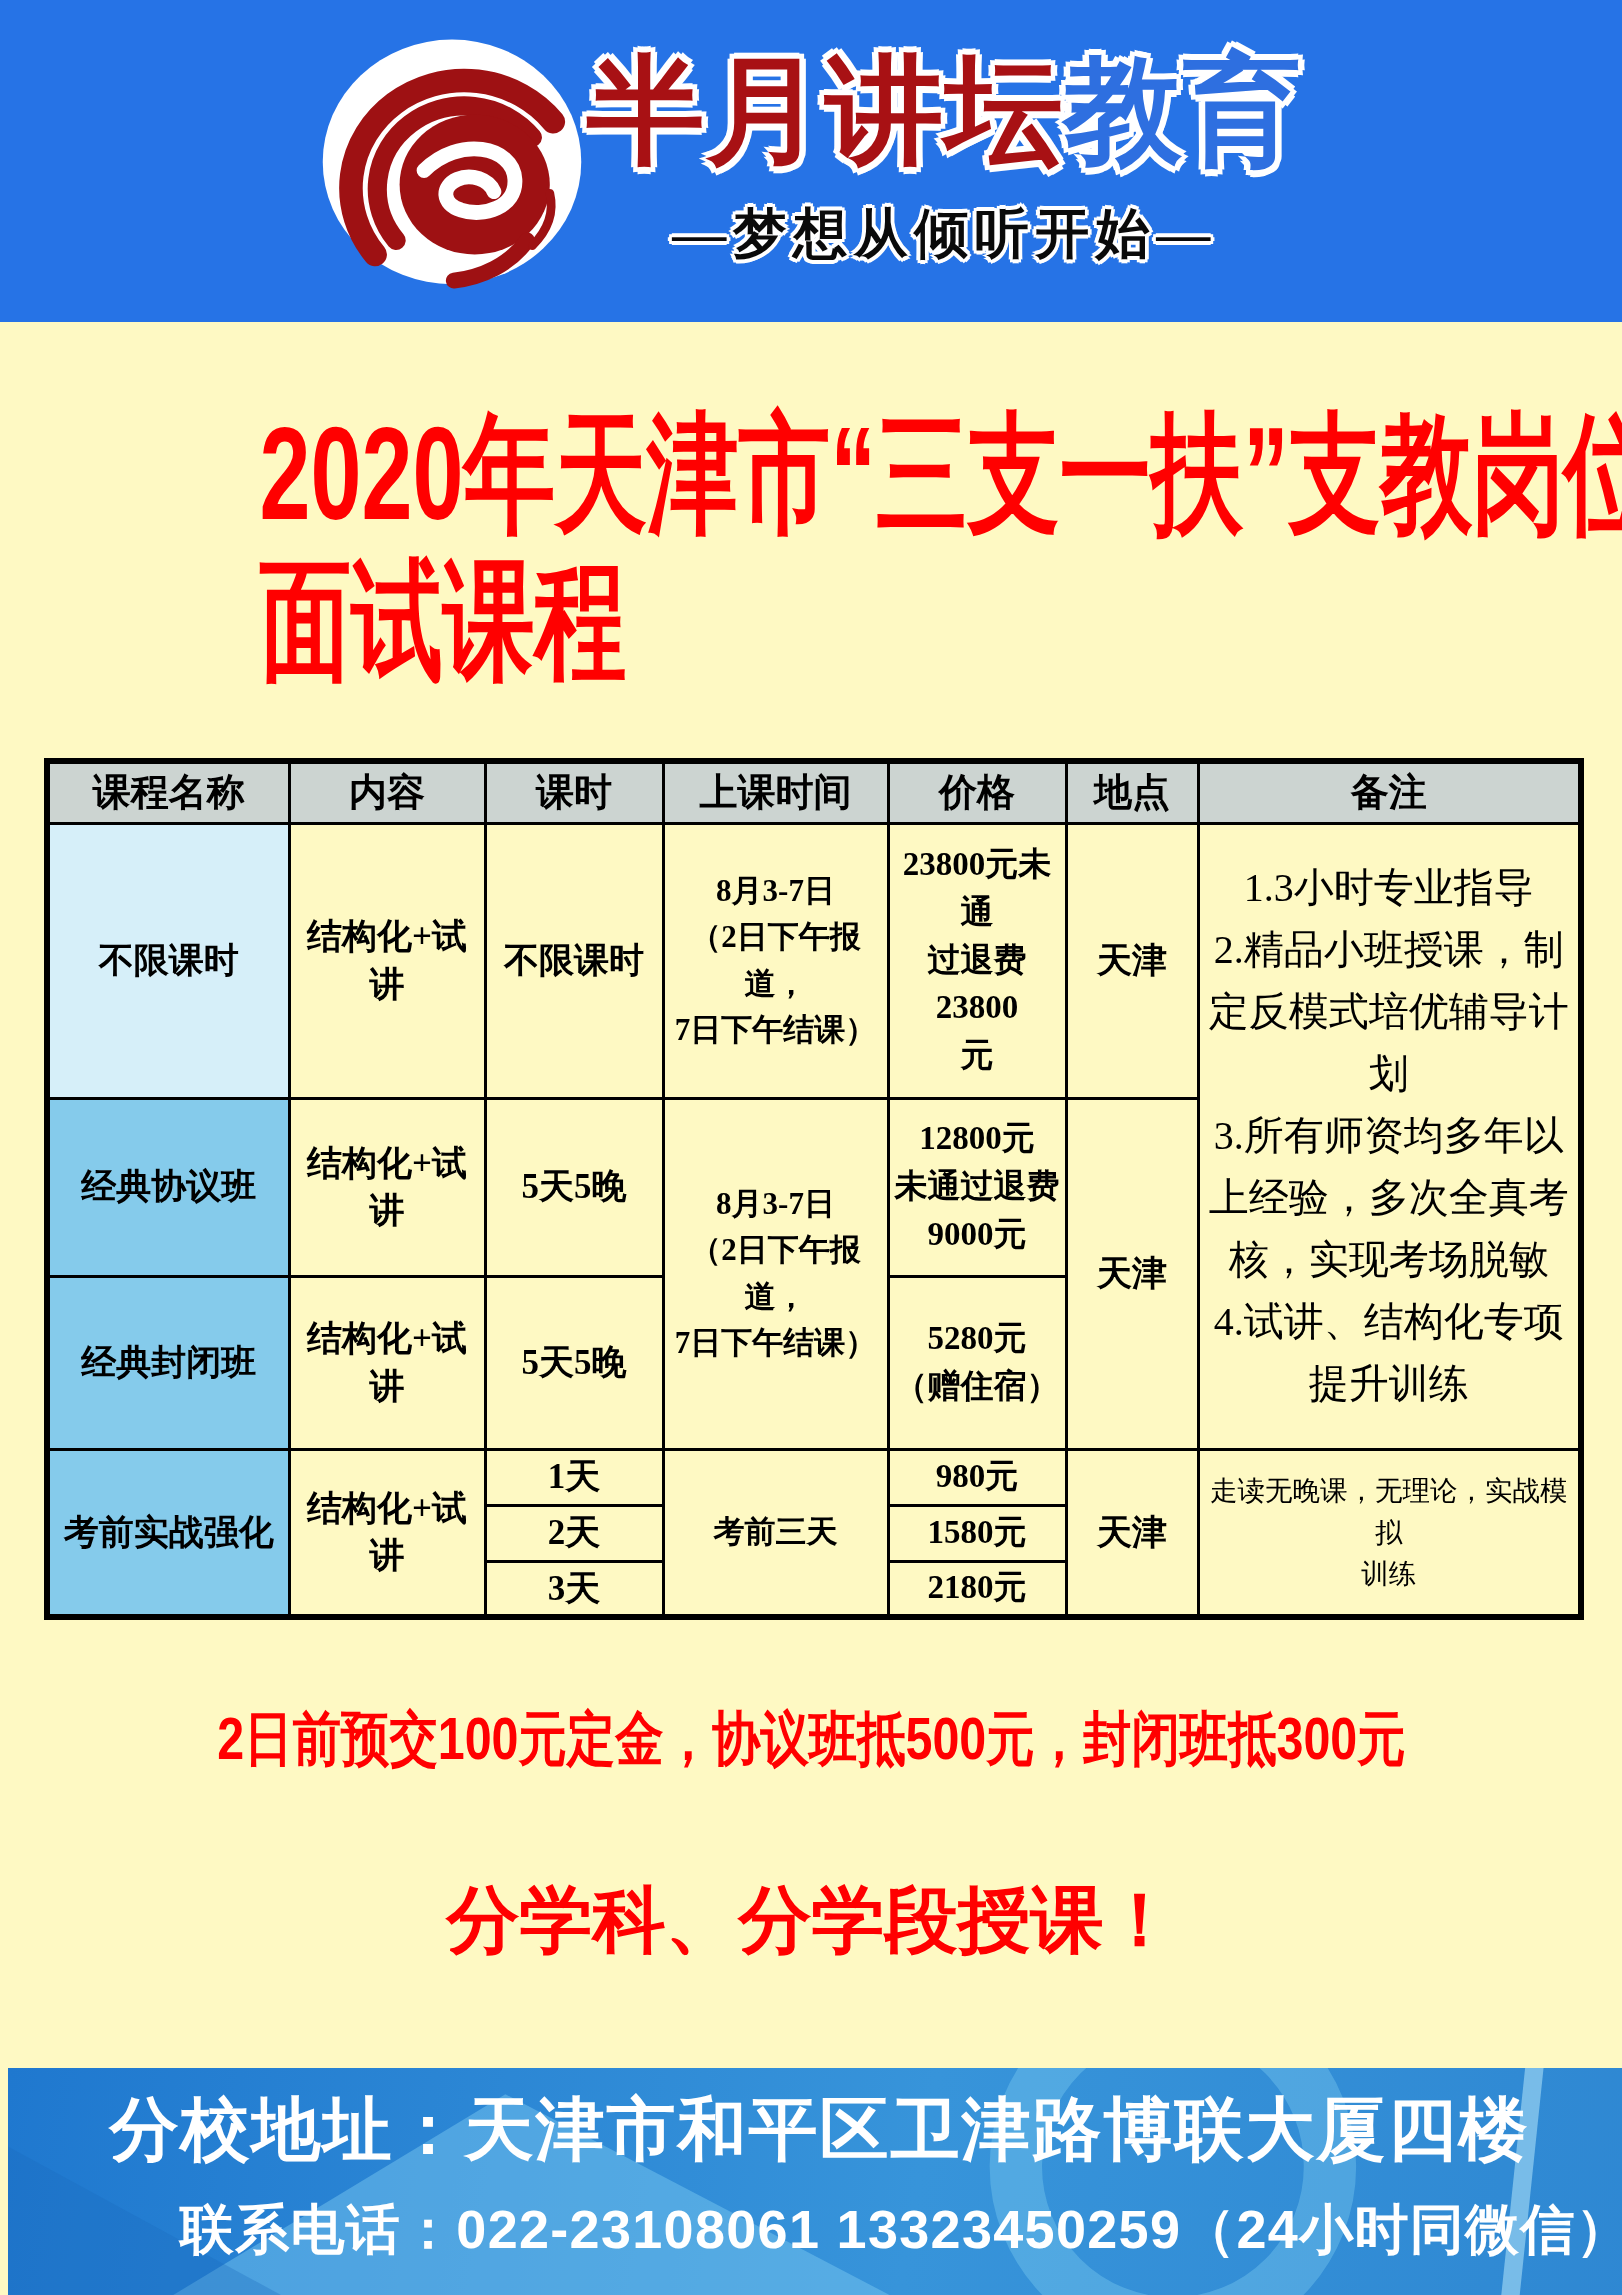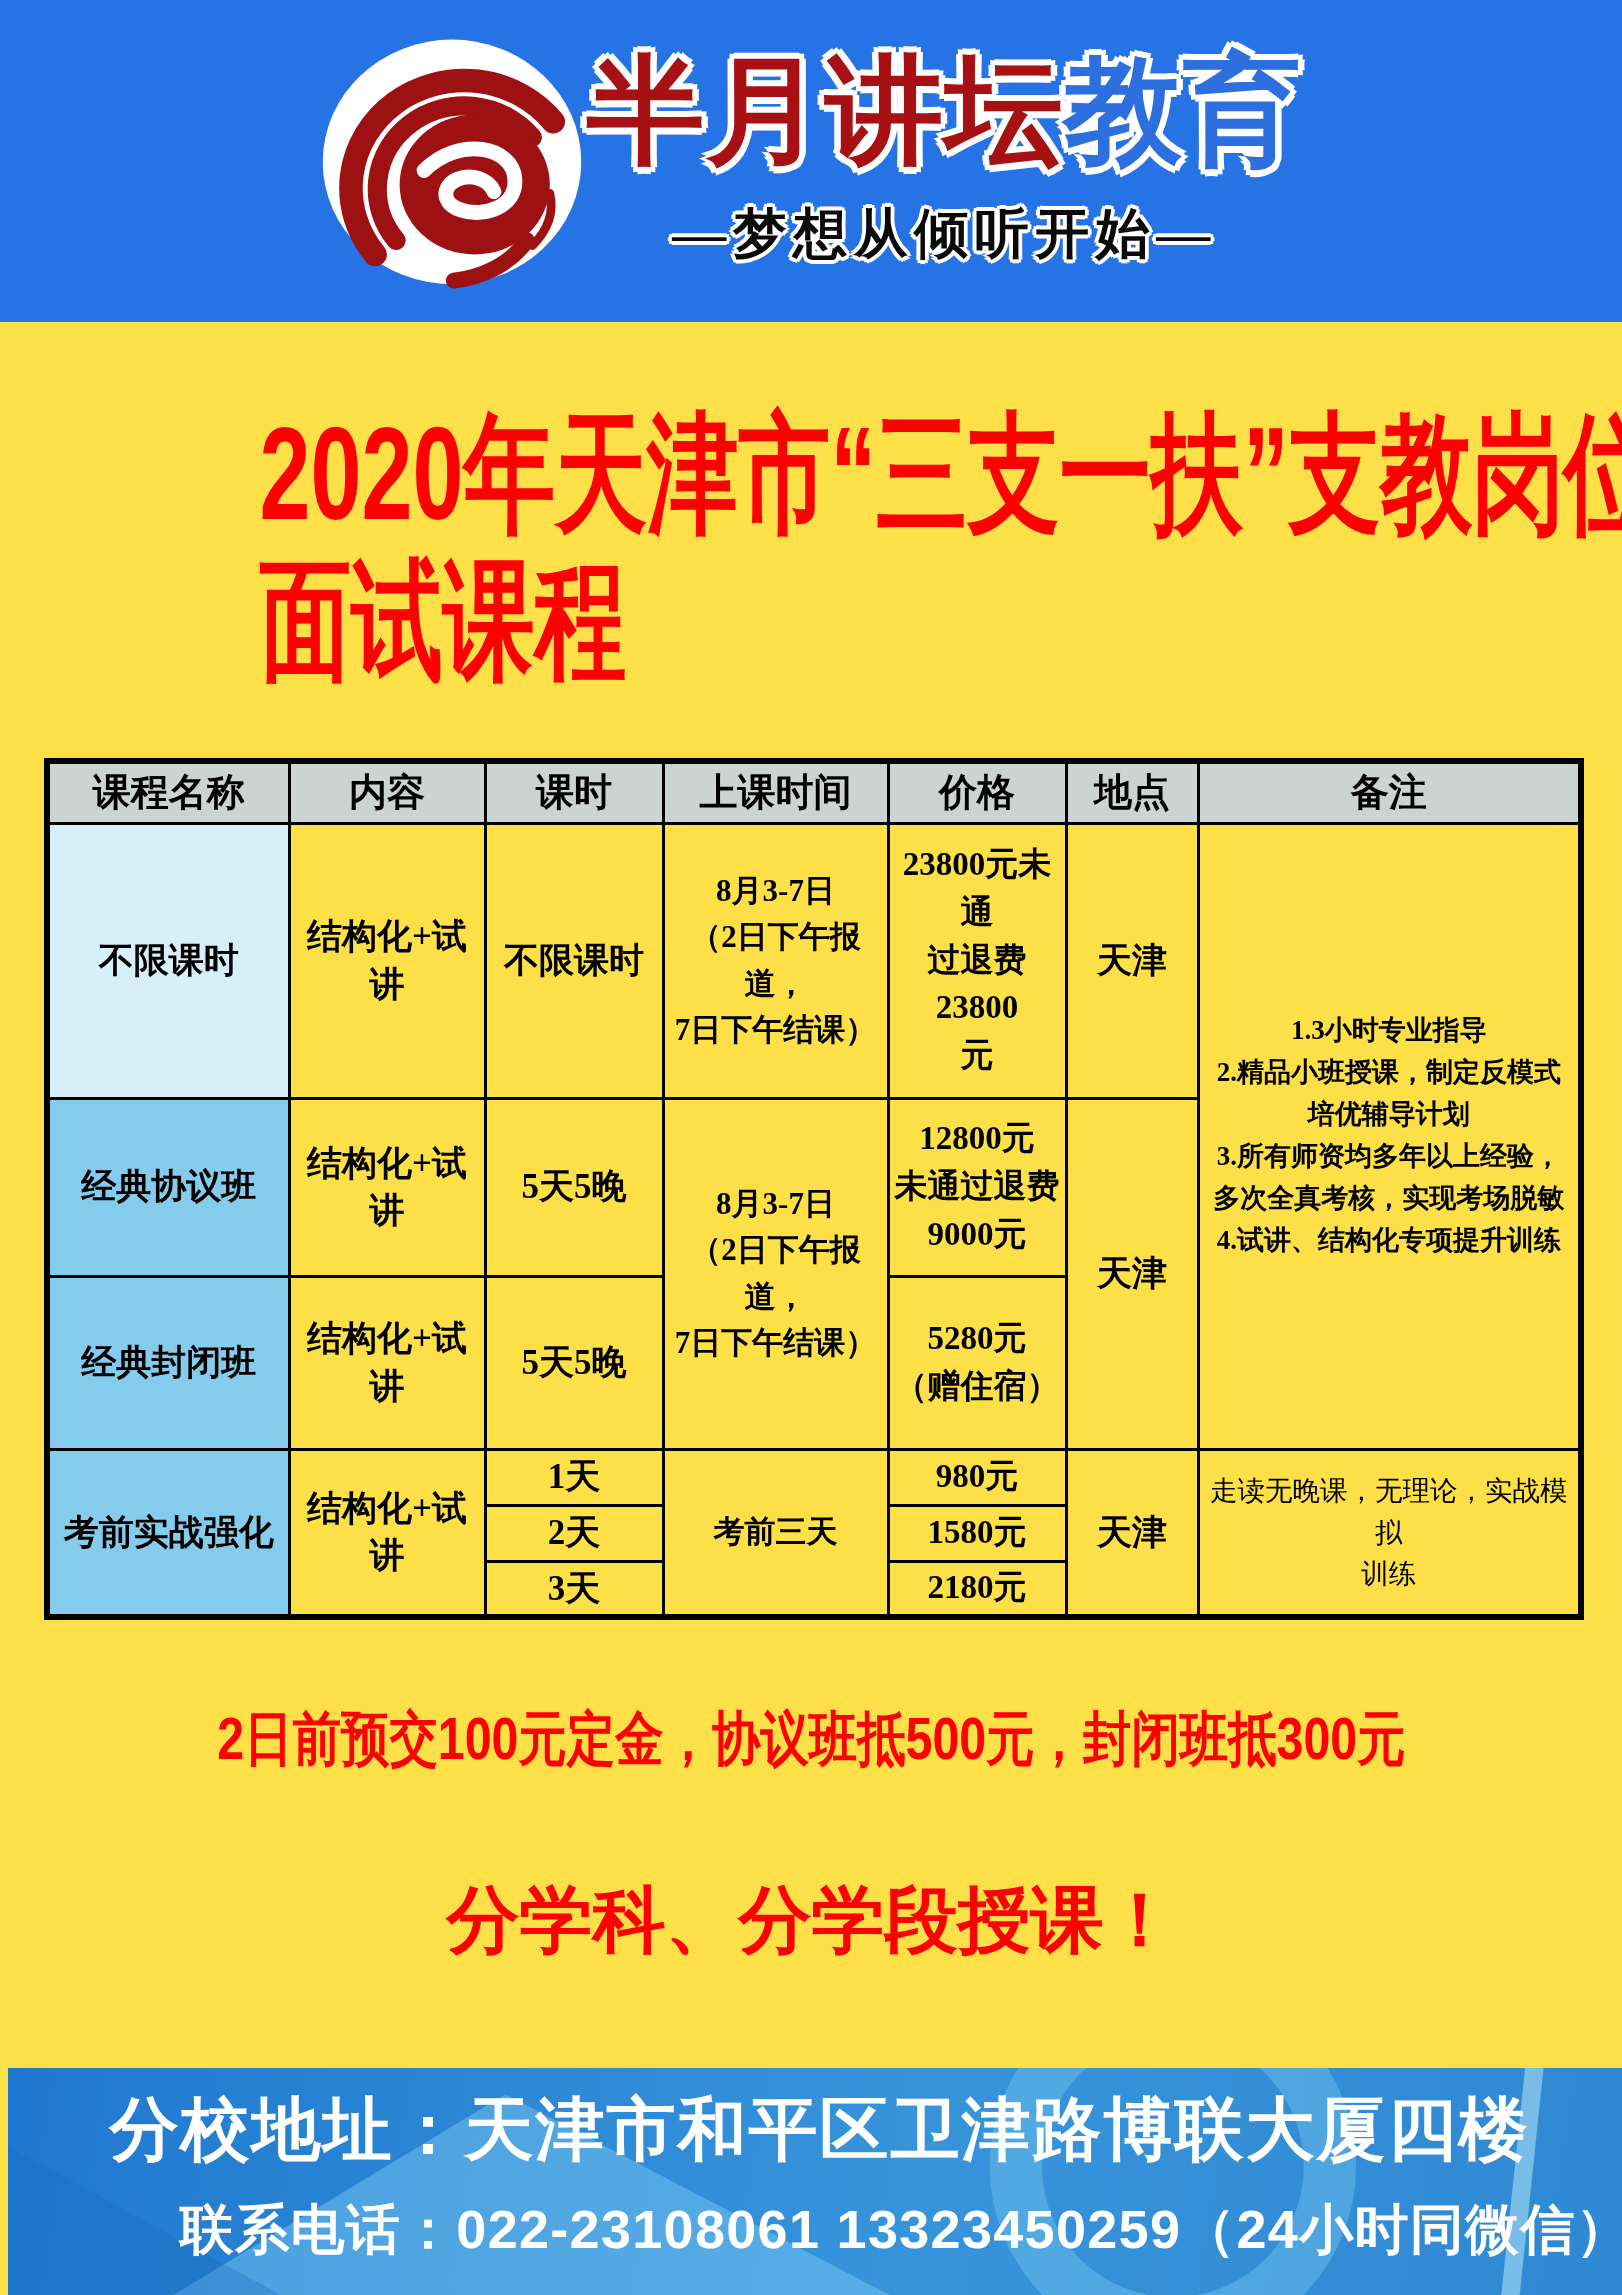--- a/index.html
+++ b/index.html
@@ -1,16 +1,16 @@
 <!DOCTYPE html>
 <html style="font-size:10.5px"><head>
 <meta charset="utf-8">
 <style>
   html,body{margin:0;padding:0;}
-  .page{position:relative;width:1623px;height:2295px;background:#fde047;overflow:hidden;
+  .page{position:relative;width:1623px;height:2295px;background:#fef9c3;overflow:hidden;
         font-family:"Liberation Sans","DejaVu Sans",sans-serif;}
 
   
   .top-band{position:absolute;left:0;top:0;width:1623px;height:322px;background:#2673e6;
             display:flex;align-items:center;justify-content:center;}
   .logo{display:flex;align-items:center;}
   .swirl{width:262px;height:275px;flex:none;margin-right:3.9px;margin-top:6.5px;}
   .brand-col{display:flex;flex-direction:column;align-items:center;}
   .brand-line{font-size:118px;font-weight:bold;line-height:1;white-space:nowrap;letter-spacing:1.3px;}
   .brand-red{color:#a81114;}
@@ -34,21 +34,21 @@
                 font-family:"Liberation Serif","DejaVu Serif",serif;}
   .course-table{border:6.5px solid #000;}
   .course-table th,.course-table td{border:3.9px solid #000;padding:0 3.9px;text-align:center;
                 vertical-align:middle;overflow:hidden;}
   .course-table th{background:#ccd4d1;font-size:38px;font-weight:bold;}
   .cell{font-size:35px;font-weight:bold;white-space:pre-line;line-height:1.35;}
   .cell-time{font-size:31px;font-weight:bold;white-space:pre-line;line-height:1.5;}
   .cell-price{font-size:33px;font-weight:bold;white-space:pre-line;line-height:1.45;}
   .name-r1{background:#d6eff9;}
   .name-blue{background:#85cbeb;}
-  .remark-list{font-size:27px;font-weight:bold;text-align:left;padding:0 13px;
+  .remark-list{font-size:40px;font-weight:normal;text-align:left;padding:0 13px;
                line-height:1.55;white-space:pre-line;}
   .remark-small{font-size:27.5px;font-weight:normal;white-space:pre-line;line-height:1.5;}
 
   
   .note-deposit{position:absolute;top:1703px;left:0;width:1623px;text-align:center;
                 color:#ff0000;font-weight:bold;font-size:59px;line-height:72px;
                 white-space:nowrap;transform:scaleX(0.82);transform-origin:50% 50%;}
   .note-subject{position:absolute;top:1877px;left:0;width:1623px;text-align:center;
                 color:#ff0000;font-weight:bold;font-size:73px;line-height:85px;}
 

